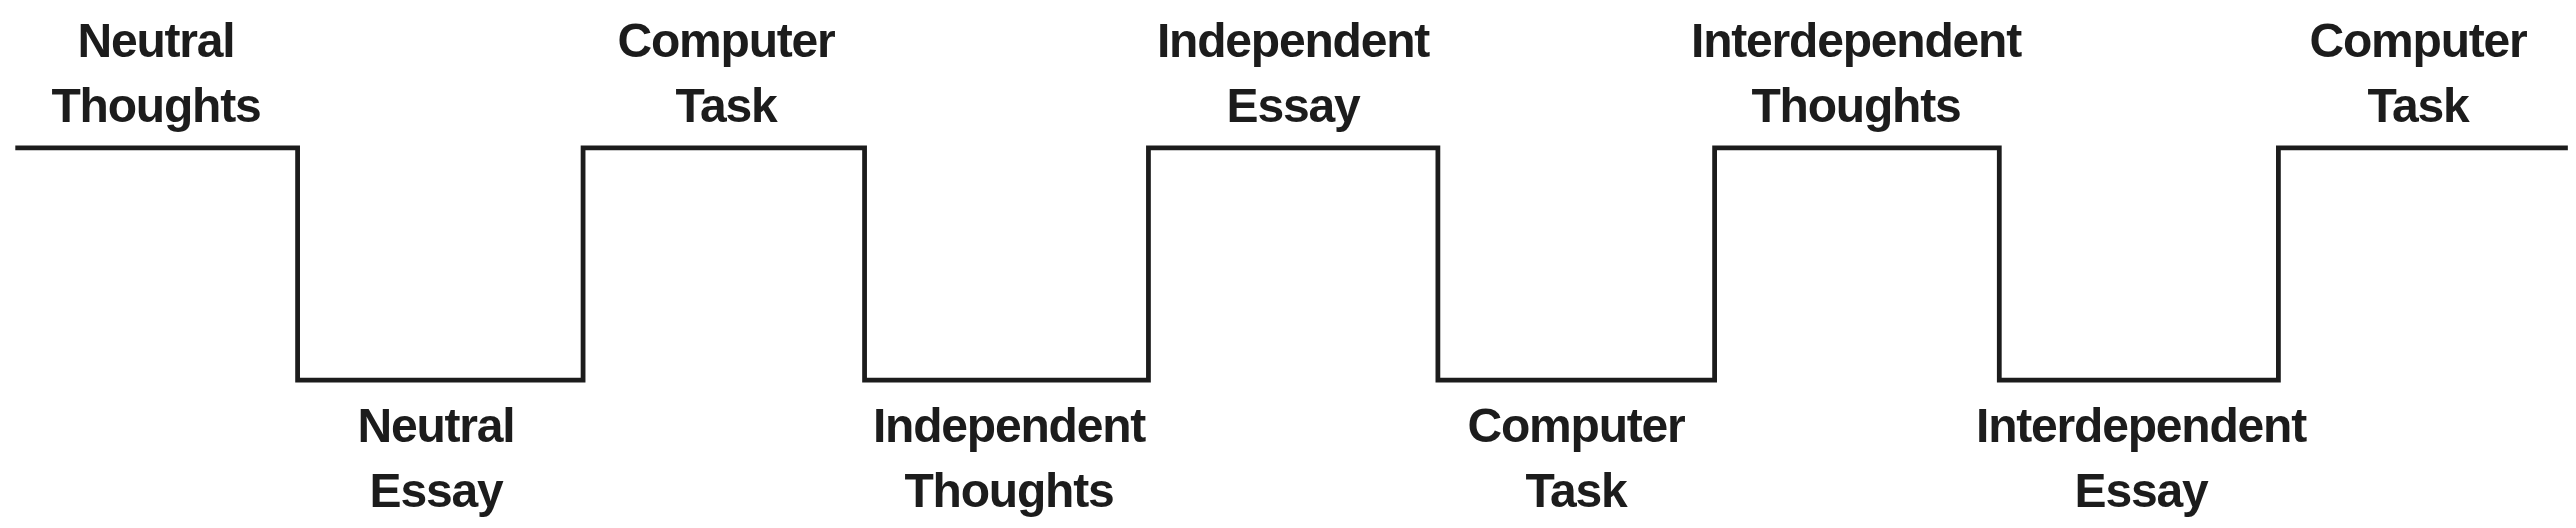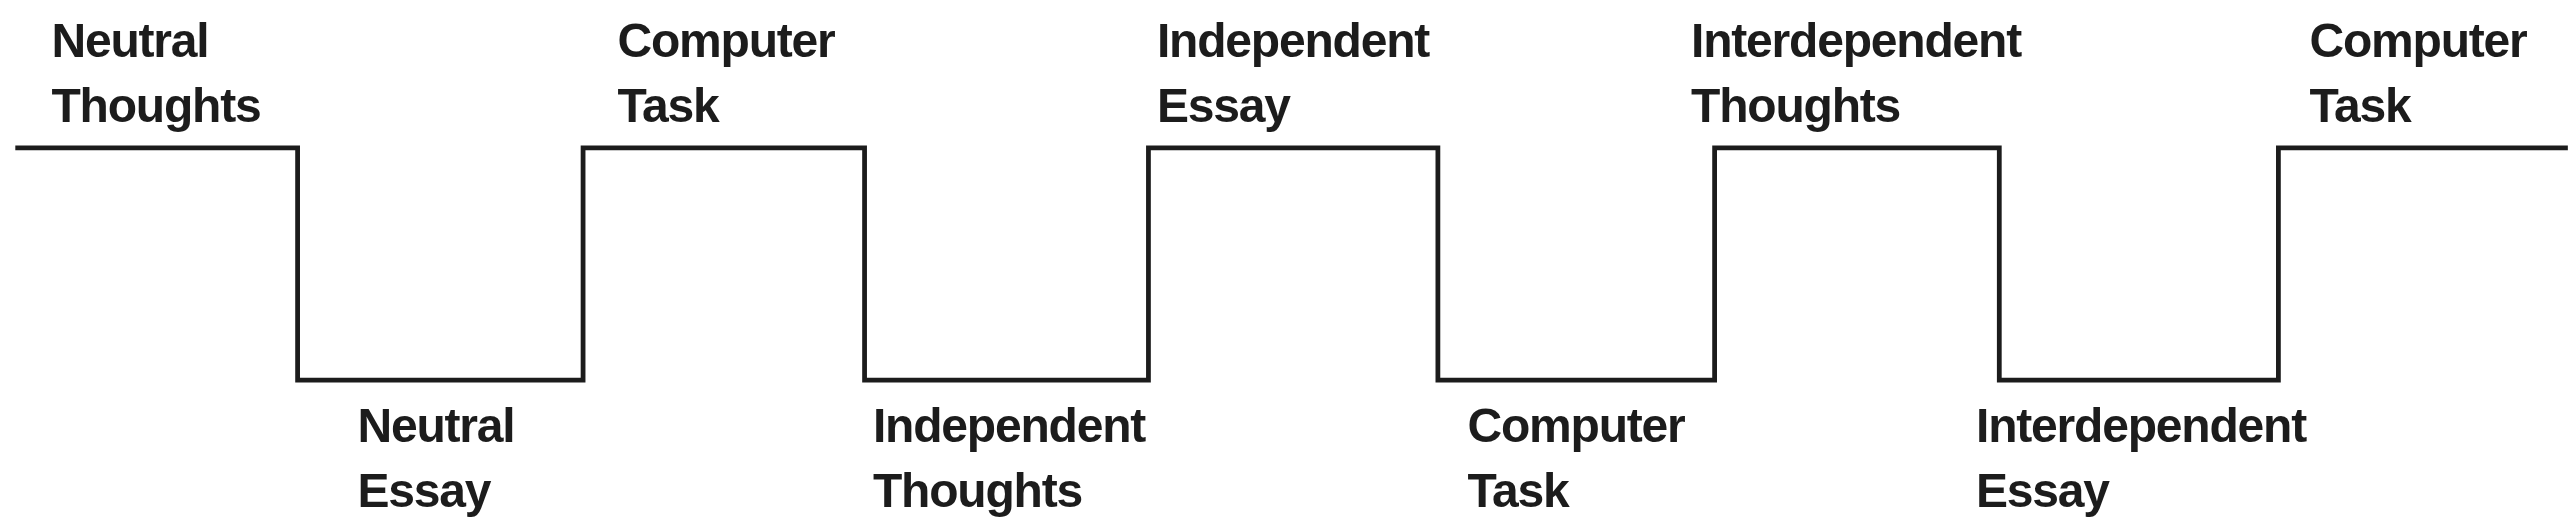--- a/index.html
+++ b/index.html
@@ -17,20 +17,21 @@
   }
   .wave-svg {
     position: absolute;
     left: 0;
     top: 0;
     display: block;
   }
   .segment-label {
     position: absolute;
     transform: translateX(-50%);
+    text-align: center;
     font-weight: bold;
     font-size: 48px;
     line-height: 65px;
     letter-spacing: -1.2px;
     white-space: nowrap;
   }
   .segment-label.high { top: 8px; }
   .segment-label.low  { top: 393px; }
   .segment-label .label-line { display: block; }
 </style>

